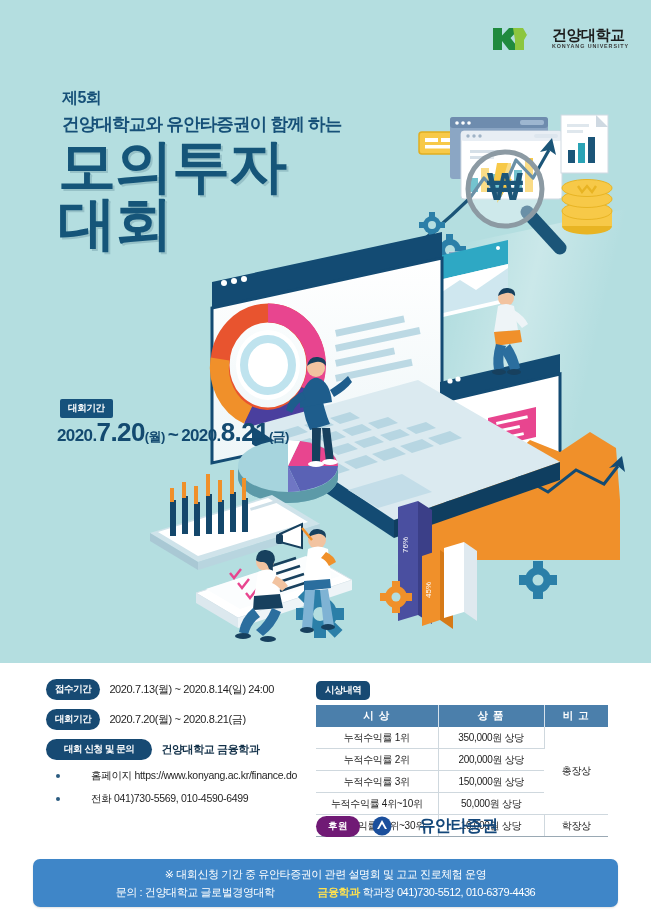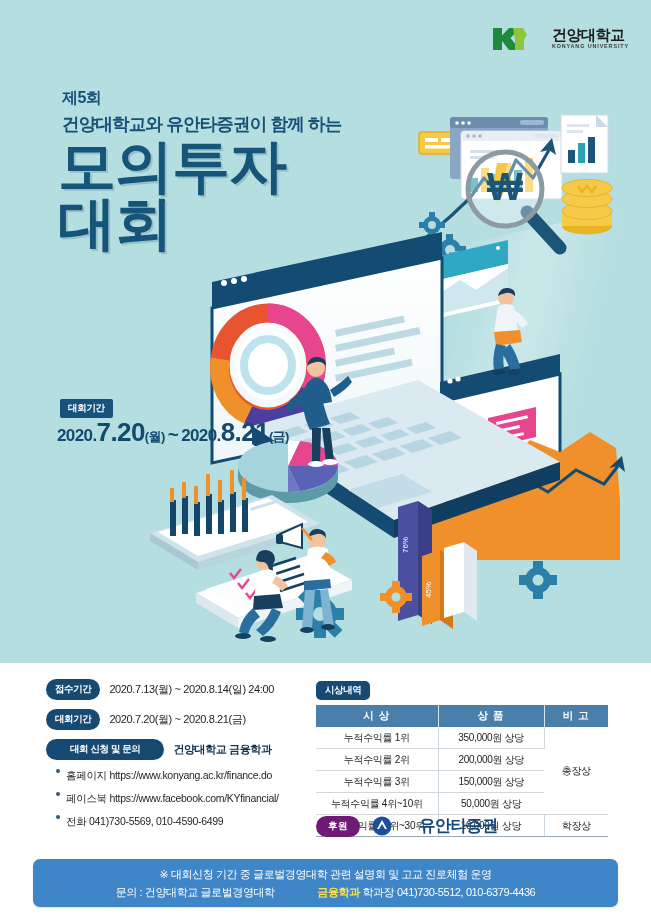--- a/index.html
+++ b/index.html
@@ -86,28 +86,28 @@
 
   
   .left-col { position:absolute; left:46px; top:16px; width:262px; }
   .irow { display:flex; align-items:center; margin-bottom:9px; }
   .badge {
     background:#174a73; color:#fff; border-radius:11px;
     font-size:9.5px; font-weight:bold; letter-spacing:-0.4px;
     padding:4px 9px; white-space:nowrap; flex:0 0 auto;
     text-align:center;
   }
-  .badge.wide { padding:4px 24px; }
+  .badge.wide { padding:4px 18px; }
   .ival {
     font-size:11px; color:#1f1f1f; margin-left:9px; letter-spacing:-0.4px;
     white-space:nowrap;
   }
   .ival.b { font-weight:bold; color:#14324a; }
   .bullets { margin-top:7px; margin-left:10px; }
-  .bul { display:flex; align-items:flex-start; margin-bottom:9px; }
+  .bul { display:flex; align-items:center; margin-bottom:9px;gap:25px; }
   .dot {
     width:4px; height:4px; border-radius:50%; background:#2a5b80;
     flex:0 0 auto; margin-right:6px;
   }
   .bultxt { font-size:10.5px; color:#1f1f1f; letter-spacing:-0.3px; white-space:nowrap; }
 
   
   .right-col { position:absolute; left:316px; top:16px; width:292px; }
   .tbl-badge {
     display:inline-block; background:#174a73; color:#fff; border-radius:5px;
@@ -519,24 +519,20 @@
       </div>
       <div class="irow">
         <span class="badge wide">대회 신청 및 문의</span>
         <span class="ival b">건양대학교 금융학과</span>
       </div>
 
       <div class="bullets">
         <div class="bul">
           <span class="dot"></span>
           <span class="bultxt">홈페이지 https://www.konyang.ac.kr/finance.do</span>
-        </div>
-        <div class="bul">
-          <span class="dot"></span>
-          <span class="bultxt">페이스북 https://www.facebook.com/KYfinancial/</span>
         </div>
         <div class="bul">
           <span class="dot"></span>
           <span class="bultxt">전화 041)730-5569, 010-4590-6499</span>
         </div>
       </div>
     </div>
 
     <div class="right-col">
       <span class="tbl-badge">시상내역</span>
@@ -581,17 +577,17 @@
         <svg width="20" height="20" viewBox="0 0 20 20">
           <circle cx="10" cy="10" r="9.5" fill="#1b4f9c"></circle>
           <path d="M10 4 L15 13 H5 Z" fill="#ffffff"></path>
           <path d="M10 8 L13 13 H7 Z" fill="#1b4f9c"></path>
         </svg>
         <span class="sp-name">유안타증권</span>
       </span>
     </div>
 
     <div class="footer">
-      <div class="f1">※ 대회신청 기간 중 글로벌경영대학 관련 설명회 및 고교 진로체험 운영</div>
+      <div class="f1">※ 대회신청 기간 중 유안타증권이 관련 설명회 및 고교 진로체험 운영</div>
       <div class="f2"><span>문의 : 건양대학교 글로벌경영대학 </span><span class="hl">금융학과</span><span> 학과장 041)730-5512, 010-6379-4436</span></div>
     </div>
   </div>
 </div>
 
 </body></html>

